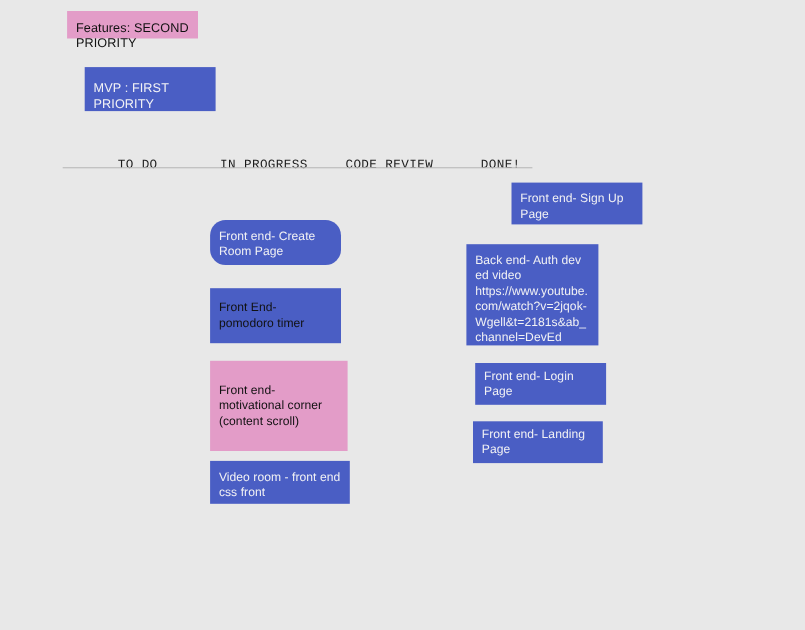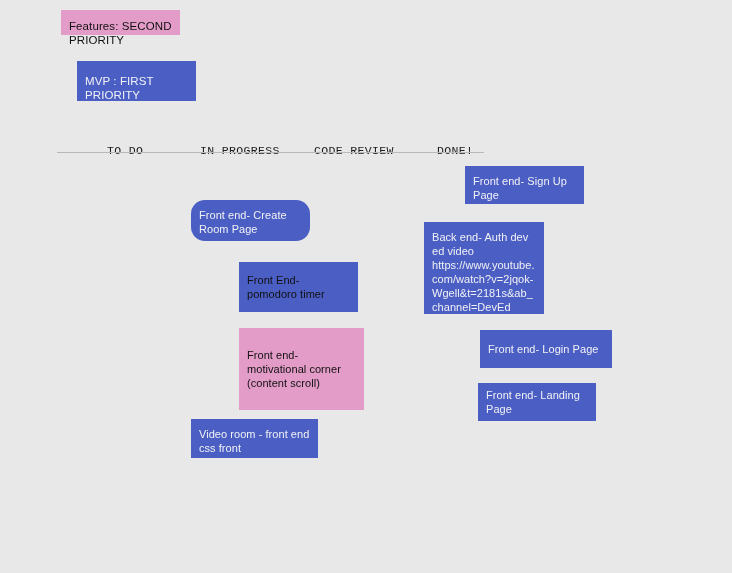--- a/index.html
+++ b/index.html
@@ -92,21 +92,21 @@
     font-size: 11px;
     line-height: 14px;
     letter-spacing: 0.05px;
     word-wrap: break-word;
     overflow-wrap: break-word;
     white-space: pre-wrap;
   }
   .card.blue  { background: #4a5ec4; color: #f1f1f4; }
   .card.pink  { background: #e39cc8; color: #111111; }
   .card.dark-text { color: #111111; }
-  .pad-mid { display: flex; align-items: center; margin-left: 48px; }
+  .pad-mid { display: flex; align-items: center; }
 </style>
 </head>
 <body>
 
 <div class="board">
 
   <div class="banner banner-pink">Features: SECOND PRIORITY</div>
 
   <div class="banner banner-blue">MVP : FIRST PRIORITY</div>
 
@@ -131,18 +131,18 @@
     <div class="card blue" style="left:0px; top:259px; width:127px; height:39px;">Video room - front end css front</div>
   </div>
 
   <div class="column c-codereview"></div>
 
   <div class="column c-done">
     <div class="card blue" style="left:0px; top:6px; width:119px; height:38px;margin-left:41px;">Front end- Sign Up Page</div>
 
     <div class="card blue" style="left:0px; top:62px; width:120px; height:92px;">Back end- Auth dev ed video https://www.youtube.com/watch?v=2jqok-Wgell&amp;t=2181s&amp;ab_channel=DevEd</div>
 
-    <div class="card blue pad-mid" style="left:8px; top:170px; width:132px; height:38px;">Front end- Login Page</div>
+    <div class="card blue pad-mid" style="left:8px; top:170px; width:119px; height:38px;">Front end- Login Page</div>
 
     <div class="card blue pad-mid" style="left:6px; top:223px; width:118px; height:38px;">Front end- Landing Page</div>
   </div>
 
 </div>
 
 </body></html>

